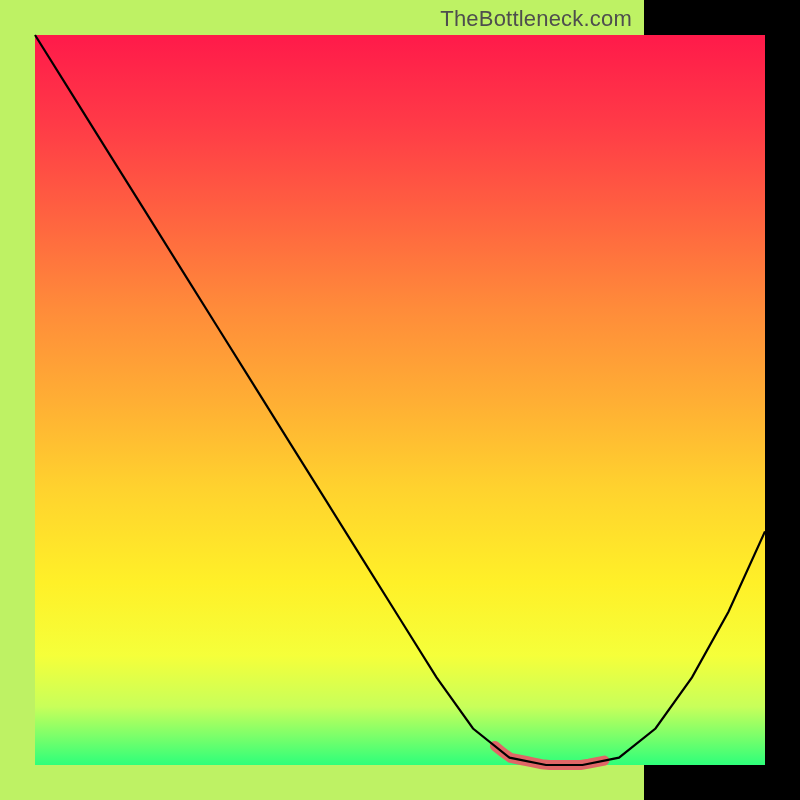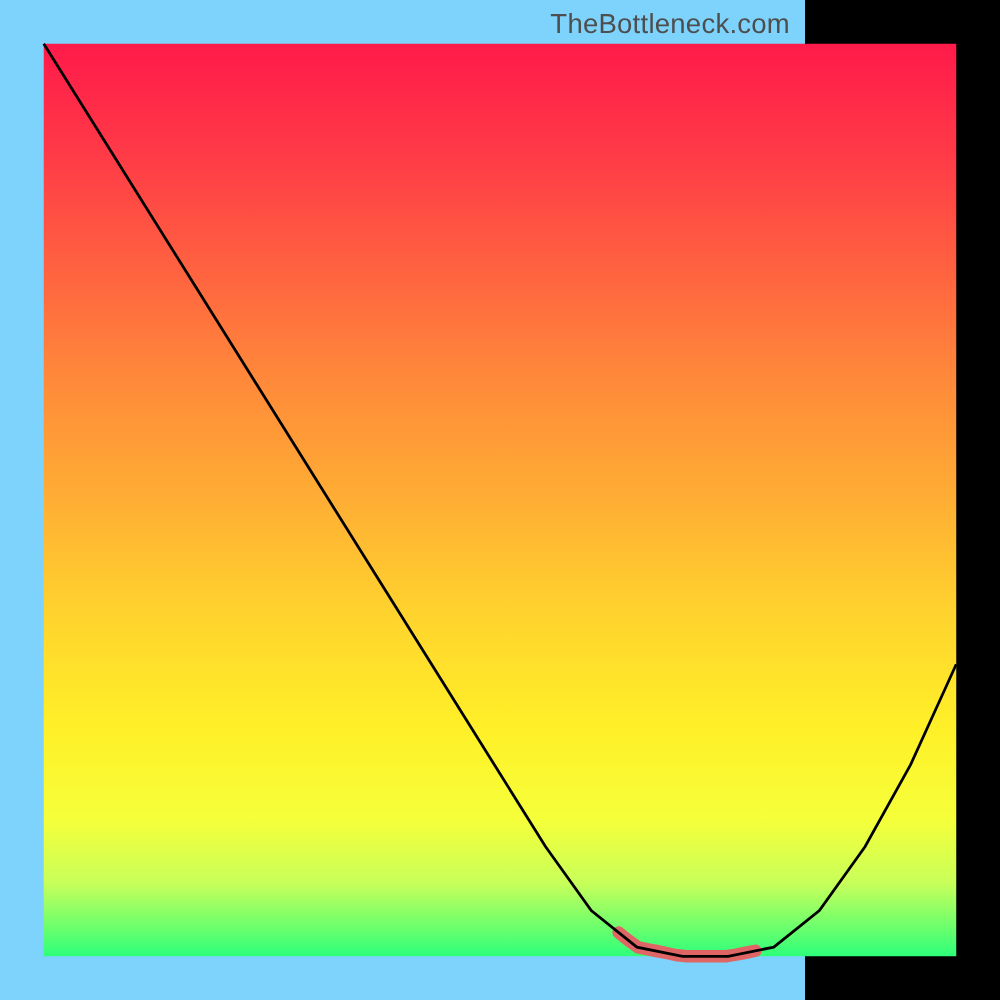--- a/index.html
+++ b/index.html
@@ -10,21 +10,21 @@
     background: #000;
     overflow: hidden;
     font-family: Arial, Helvetica, sans-serif;
   }
   .frame {
     position: absolute;
     left: 0;
     top: 0;
     width: 644px;
     height: 800px;
-    background: #7dd3fc;
+    background: #bef264;
   }
   .plot {
     position: absolute;
     left: 35px;
     top: 35px;
     width: 730px;
     height: 730px;
     background: linear-gradient(to bottom,
       #ff1a4a 0%,
       #ff3a47 12%,

